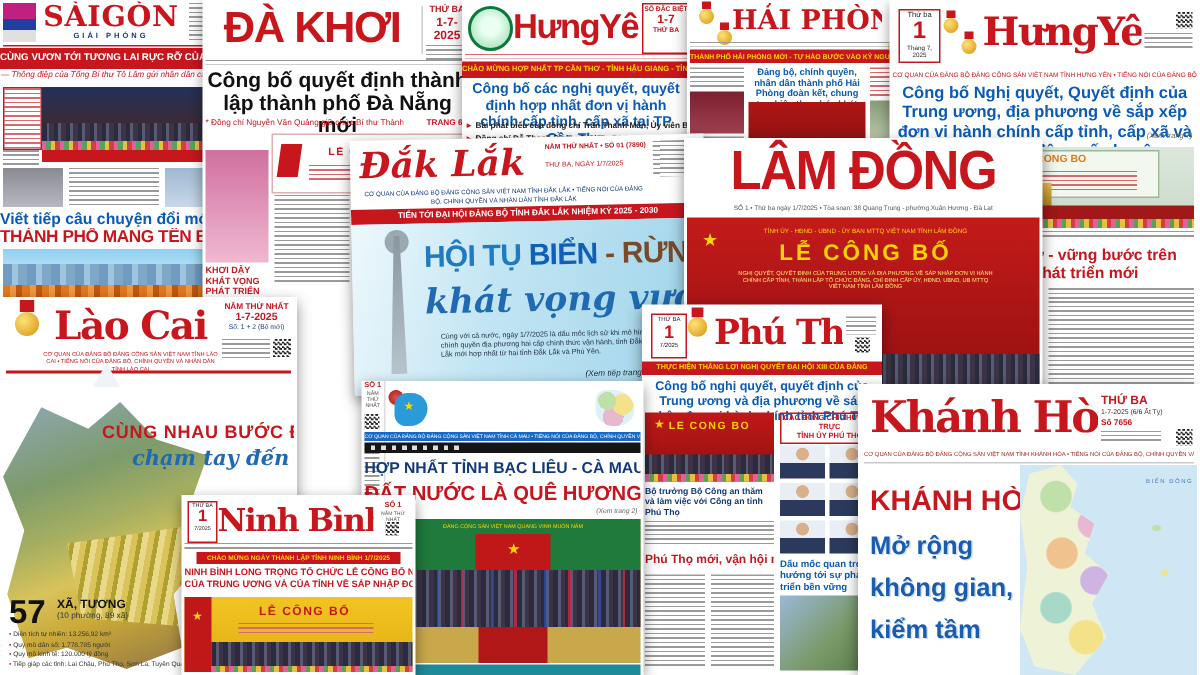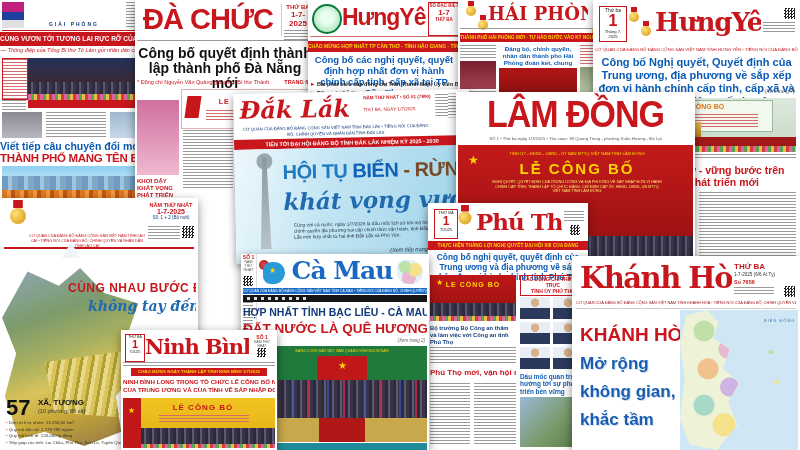--- a/index.html
+++ b/index.html
@@ -292,20 +292,21 @@
   .kh-isl1{left:88px;top:40px;width:6px;height:4px;background:#bfe0a8;border-radius:50%;}
   .kh-isl2{left:94px;top:70px;width:5px;height:4px;background:#f3e28a;border-radius:50%;}
 </style>
 </head>
 <body>
 
 <div id="stage">
 
   <article class="paper" id="saigon">
     <div class="abs sg-logo"></div>
+    <div class="abs sg-mast serif b red ctr nw">SÀIGÒN</div>
     <div class="abs sg-mastsub b navy ctr nw">GIẢI PHÓNG</div>
     <div class="abs sg-right tl"></div>
     <div class="abs sg-rule"></div>
     <div class="abs sg-banner banner b ctr nw">CÙNG VƯƠN TỚI TƯƠNG LAI RỰC RỠ CỦA ĐẤT NƯỚC</div>
     <div class="abs sg-bannersub red i ctr nw">— Thông điệp của Tổng Bí thư Tô Lâm gửi nhân dân cả nước</div>
     <div class="abs sg-leftbox tl-red"></div>
     <div class="abs sg-photo">
       <div class="abs crowdband crowd"></div>
       <div class="abs flowerband flowers"></div>
     </div>
@@ -318,21 +319,21 @@
     <div class="abs sg-hred red b ctr nw">THÀNH PHỐ MANG TÊN BÁC</div>
     <div class="abs sg-illu">
       <div class="abs sg-city"></div>
       <div class="abs sg-road"></div>
       <div class="abs sg-cont"></div>
       <div class="abs sg-green"></div>
     </div>
   </article>
 
   <article class="paper" id="danang">
-    <div class="abs dn-mast b red ctr nw">ĐÀ CHỨC</div>
+    <div class="abs dn-mast b red ctr nw">ĐÀ KHƠI</div>
     <div class="abs dn-datebox ctr">
       <div class="dn-dw b red">THỨ BA</div>
       <div class="dn-dd b red">1-7-2025</div>
       <div class="dn-dtl tl"></div>
     </div>
     <div class="abs dn-rule tl"></div>
     <div class="abs dn-head b ctr">Công bố quyết định thành lập thành phố Đà Nẵng mới</div>
     <div class="abs dn-sub red nw">* Đồng chí Nguyễn Văn Quảng giữ chức Bí thư Thành ủy</div>
     <div class="abs dn-pages red b rt nw">TRANG 6,7</div>
     <div class="abs dn-card">
@@ -449,35 +450,36 @@
       <div class="abs ld-title b ctr nw">LỄ CÔNG BỐ</div>
       <div class="abs ld-bsub ctr">NGHỊ QUYẾT, QUYẾT ĐỊNH CỦA TRUNG ƯƠNG VÀ ĐỊA PHƯƠNG VỀ SÁP NHẬP ĐƠN VỊ HÀNH CHÍNH CẤP TỈNH, THÀNH LẬP TỔ CHỨC ĐẢNG, CHỈ ĐỊNH CẤP ỦY, HĐND, UBND, UB MTTQ VIỆT NAM TỈNH LÂM ĐỒNG</div>
       <div class="abs ld-podium"></div>
       <div class="abs ld-people crowd"></div>
       <div class="abs ld-flow flowers"></div>
     </div>
   </article>
 
   <article class="paper" id="laocai">
     <div class="abs lc-medal medal"></div>
+    <div class="abs lc-mast serif b red ctr nw">Lào Cai</div>
     <div class="abs lc-org ctr">CƠ QUAN CỦA ĐẢNG BỘ ĐẢNG CỘNG SẢN VIỆT NAM TỈNH LÀO CAI • TIẾNG NÓI CỦA ĐẢNG BỘ, CHÍNH QUYỀN VÀ NHÂN DÂN TỈNH LÀO CAI</div>
     <div class="abs lc-right ctr">
       <div class="lc-ry b red">NĂM THỨ NHẤT</div>
       <div class="lc-rd b red">1-7-2025</div>
       <div class="lc-rn">Số: 1 + 2 (Bộ mới)</div>
       <div class="abs lc-rtl tl"></div>
       <div class="abs lc-qr qr"></div>
     </div>
     <div class="abs lc-rule"></div>
     <div class="abs lc-map">
       <div class="abs lc-terr"></div>
     </div>
     <div class="abs lc-snow"></div>
     <div class="abs lc-hred red b nw">CÙNG NHAU BƯỚC ĐI</div>
-    <div class="abs lc-scr1 serif b i nw">không tay đến</div>
+    <div class="abs lc-scr1 serif b i nw">chạm tay đến</div>
     <div class="abs lc-num b nw">57</div>
     <div class="abs lc-statlab b nw">XÃ, TƯƠNG</div>
     <div class="abs lc-statsub nw">(10 phường, 89 xã)</div>
     <div class="abs lc-list">
       <div class="lc-li nw"><span class="red">•</span> <span>Diện tích tự nhiên: 13.256,92 km²</span></div>
       <div class="lc-li nw"><span class="red">•</span> <span>Quy mô dân số: 1.778.785 người</span></div>
       <div class="lc-li nw"><span class="red">•</span> <span>Quy mô kinh tế: 120.000 tỷ đồng</span></div>
       <div class="lc-li nw"><span class="red">•</span> <span>Tiếp giáp các tỉnh: Lai Châu, Phú Thọ, Sơn La, Tuyên Quang, Vân Nam (Trung Quốc)</span></div>
     </div>
   </article>
@@ -525,21 +527,20 @@
     <div class="abs cm-side ctr">
       <div class="cm-sno b red">SỐ 1</div>
       <div class="cm-syr">NĂM THỨ NHẤT</div>
       <div class="abs cm-sqr qr"></div>
       <div class="abs cm-stl tl"></div>
     </div>
     <div class="abs cm-crest"></div>
     <div class="abs cm-logo">
         <span class="abs cm-logostar star">★</span>
       </div>
-    <div class="abs cm-mast serif b ctr nw">Cà Mau</div>
     <div class="abs cm-mapicon"></div>
     <div class="abs cm-orgbar ctr nw">CƠ QUAN CỦA ĐẢNG BỘ ĐẢNG CỘNG SẢN VIỆT NAM TỈNH CÀ MAU • TIẾNG NÓI CỦA ĐẢNG BỘ, CHÍNH QUYỀN VÀ NHÂN DÂN TỈNH CÀ MAU</div>
     <div class="abs cm-black">
         <div class="abs cm-dots"></div>
       </div>
     <div class="abs cm-hred red b ctr nw">ĐẤT NƯỚC LÀ QUÊ HƯƠNG</div>
     <div class="abs cm-hnavy b ctr nw">HỢP NHẤT TỈNH BẠC LIÊU - CÀ MAU</div>
     <div class="abs cm-cont i rt nw">(Xem trang 2)</div>
     <div class="abs cm-photo">
       <div class="abs cm-backdrop">
@@ -587,21 +588,21 @@
     <div class="abs kh-dw red b nw">THỨ BA</div>
     <div class="abs kh-date nw">1-7-2025 (6/6 Ất Tỵ)</div>
     <div class="abs kh-no red b nw">Số 7656</div>
     <div class="abs kh-rtl tl"></div>
     <div class="abs kh-qr qr"></div>
     <div class="abs kh-org ctr nw">CƠ QUAN CỦA ĐẢNG BỘ ĐẢNG CỘNG SẢN VIỆT NAM TỈNH KHÁNH HÒA • TIẾNG NÓI CỦA ĐẢNG BỘ, CHÍNH QUYỀN VÀ NHÂN DÂN TỈNH KHÁNH HÒA</div>
     <div class="abs kh-rule"></div>
     <div class="abs kh-hred red b nw">KHÁNH HÒA</div>
     <div class="abs kh-b2 kh-bl b nw">không gian,</div>
     <div class="abs kh-b1 kh-bl b nw">Mở rộng</div>
-    <div class="abs kh-b3 kh-bl b nw">khắc tầm</div>
+    <div class="abs kh-b3 kh-bl b nw">kiểm tầm</div>
     <div class="abs kh-map">
       <div class="abs kh-land"></div>
       <div class="abs kh-sea nw">BIỂN ĐÔNG</div>
       <div class="abs kh-isl1"></div>
       <div class="abs kh-isl2"></div>
     </div>
   </article>
 
 </div>
 

